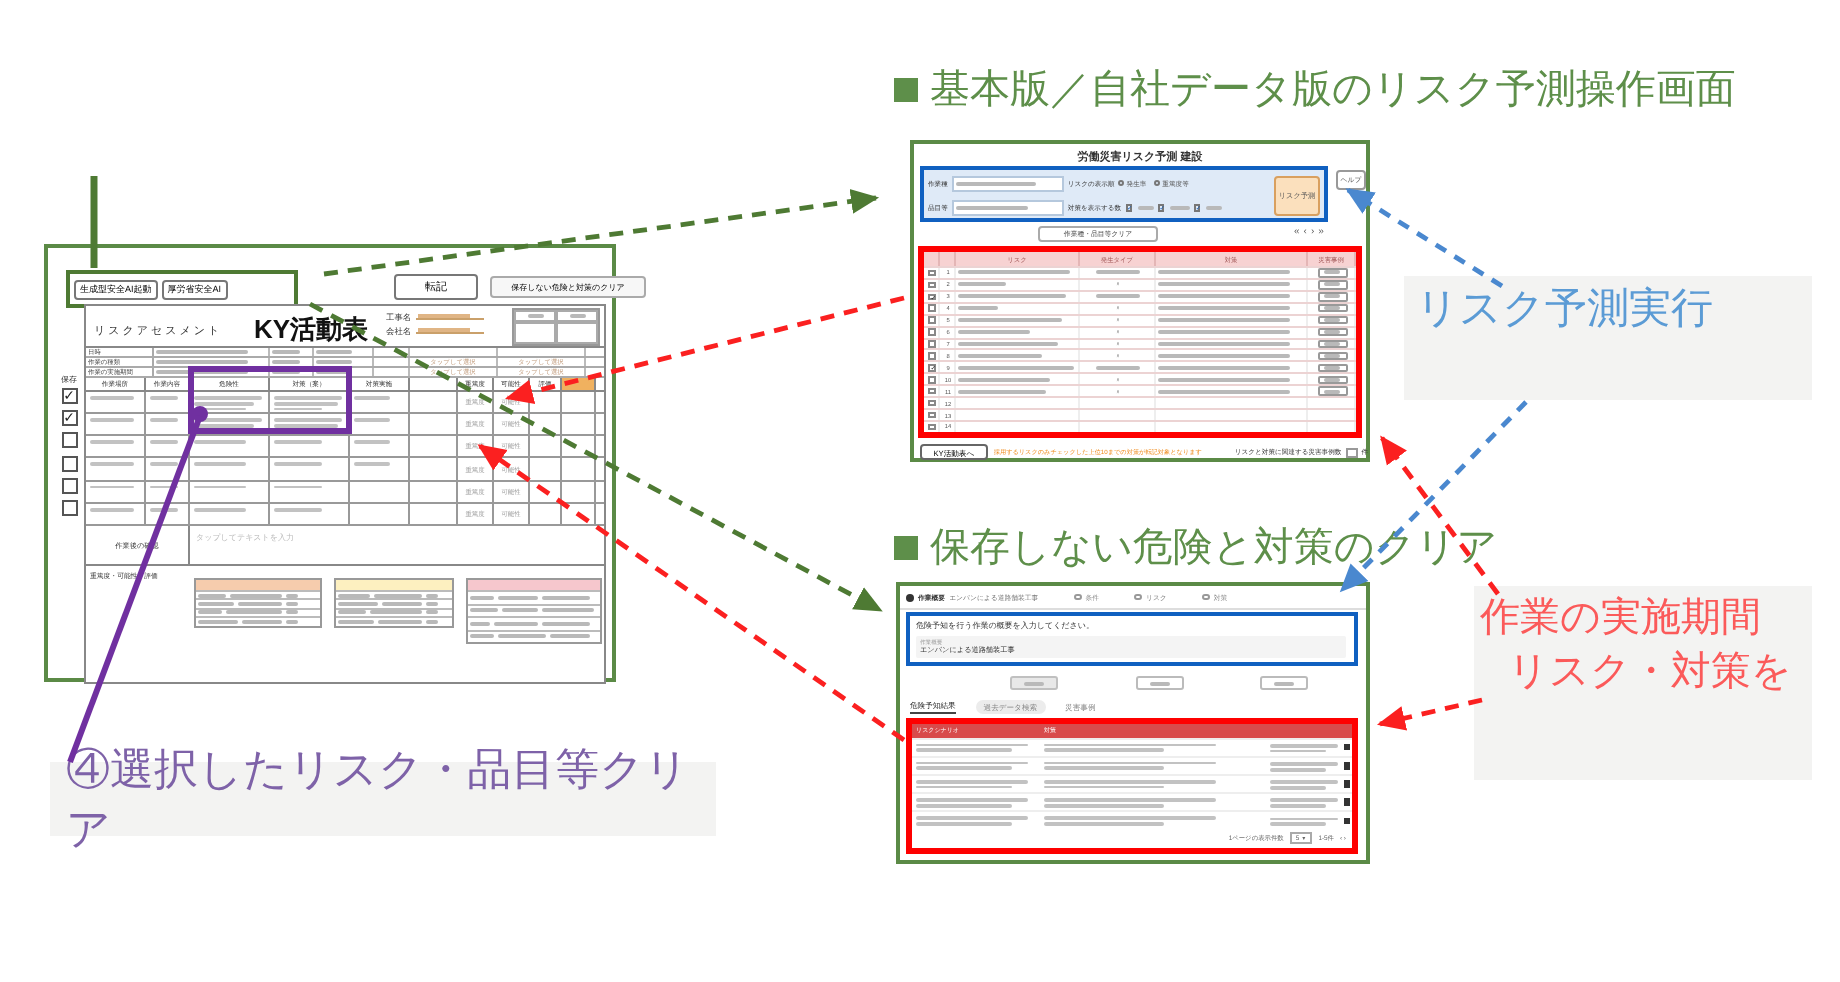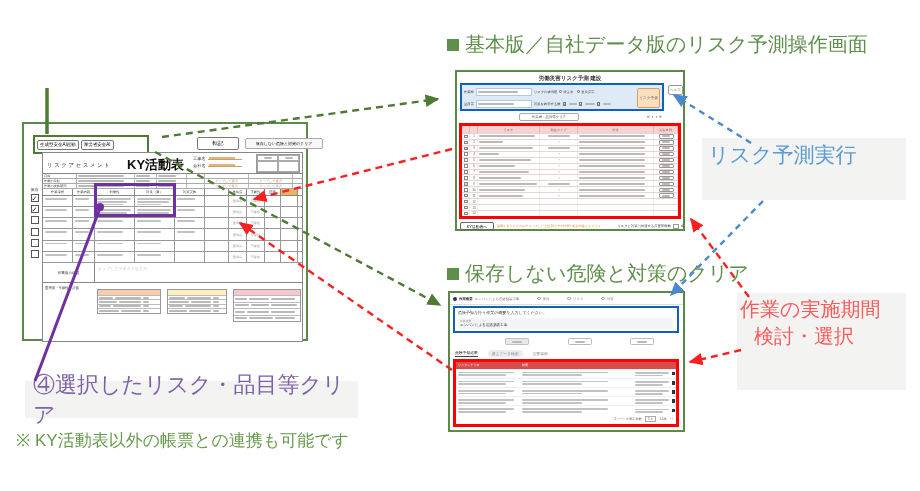--- a/index.html
+++ b/index.html
@@ -151,26 +151,25 @@
     <line x1="763" y1="201" x2="671" y2="295" stroke="#4a88cf" stroke-width="2.4" stroke-dasharray="6 5" marker-end="url(#ah-b)"></line>
     <circle cx="100" cy="207" r="4" fill="#7030a0"></circle>
     <line x1="100" y1="208" x2="35" y2="381" stroke="#7030a0" stroke-width="3"></line>
   </svg>
 
   <div class="note-box lbl2">
     <div>リスク予測実行</div>
   </div>
   <div class="note-box lbl3">
     <div>作業の実施期間</div>
-    <div class="in">検討・選択</div>
+    <div class="in">リスク・対策を</div>
   </div>
   <div class="note-box lbl4">
       <span>④選択したリスク・品目等クリア</span>
     </div>
-  <div class="footnote">※ KY活動表以外の帳票との連携も可能です</div>
 
   <div class="sec-head" style="left:447px;top:31px">
     <span class="sq"></span>
     <span>基本版／自社データ版のリスク予測操作画面</span>
   </div>
   <div class="sec-head" style="left:447px;top:260px">
     <span class="sq"></span>
     <span>保存しない危険と対策のクリア</span>
   </div>
 

